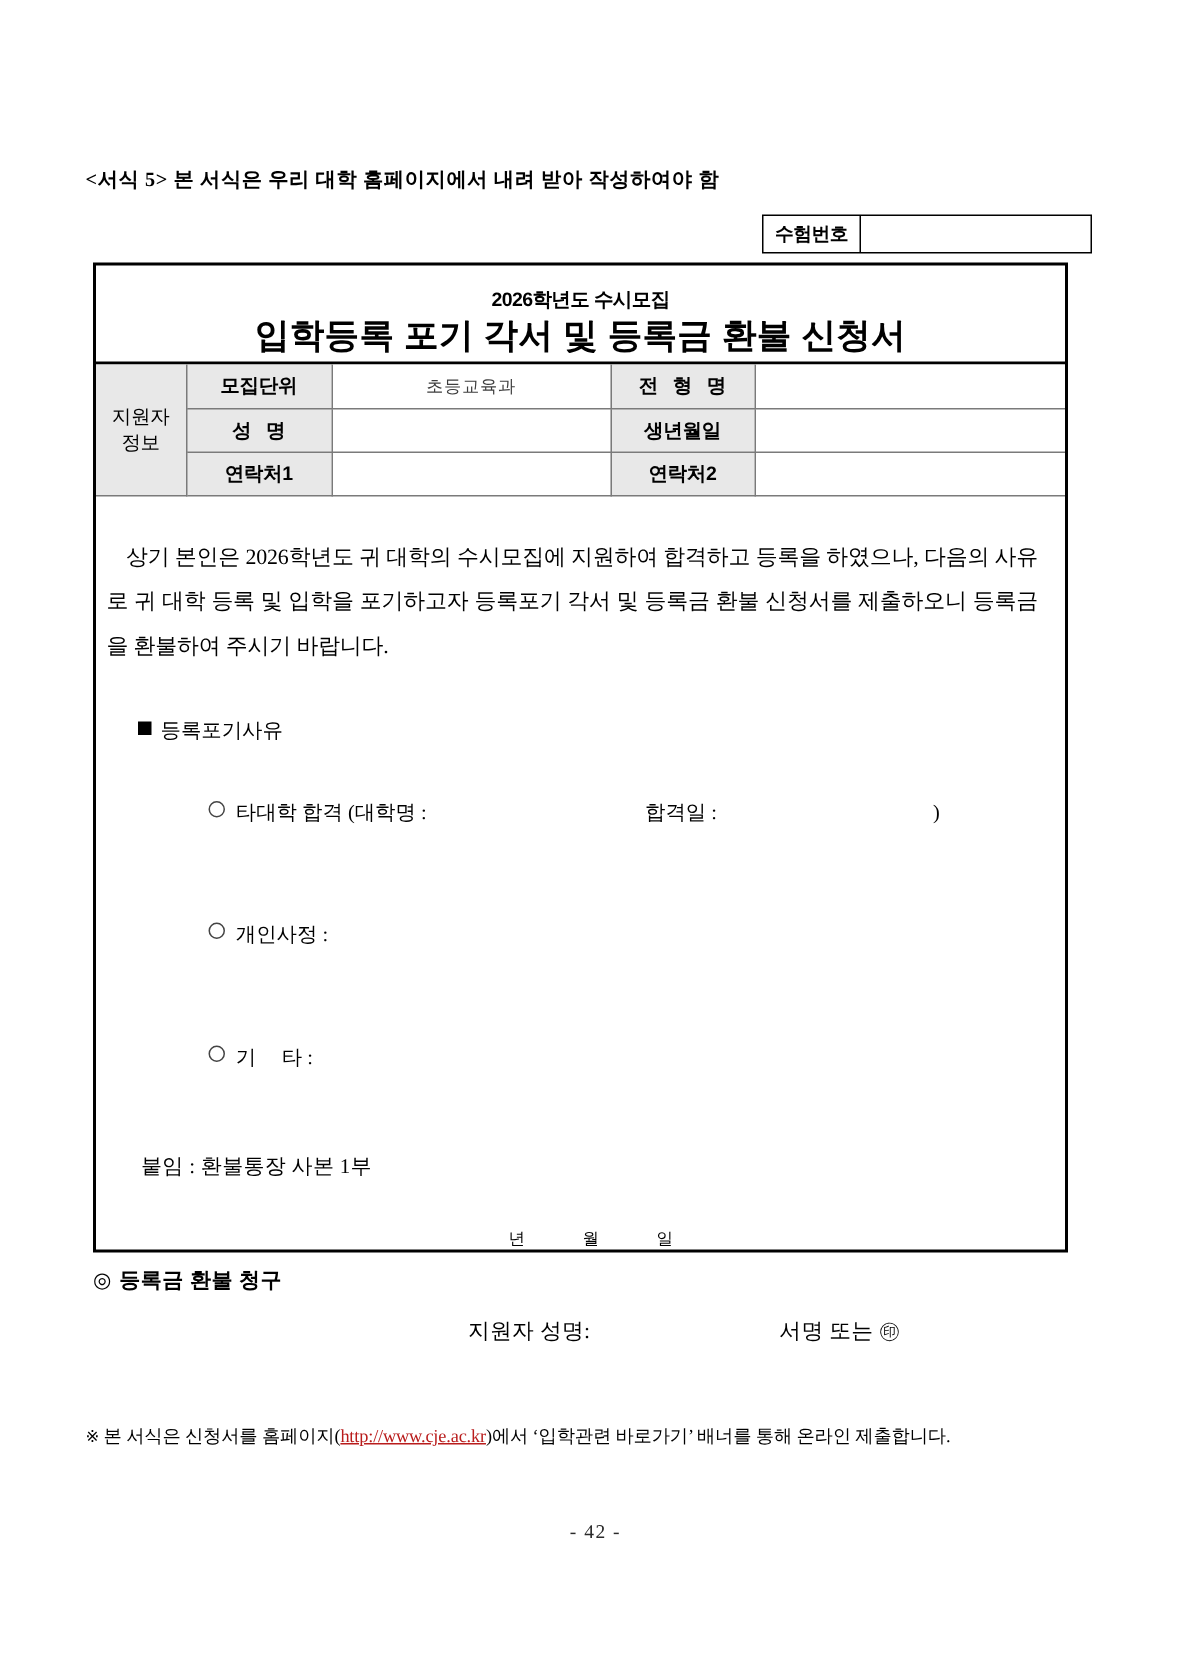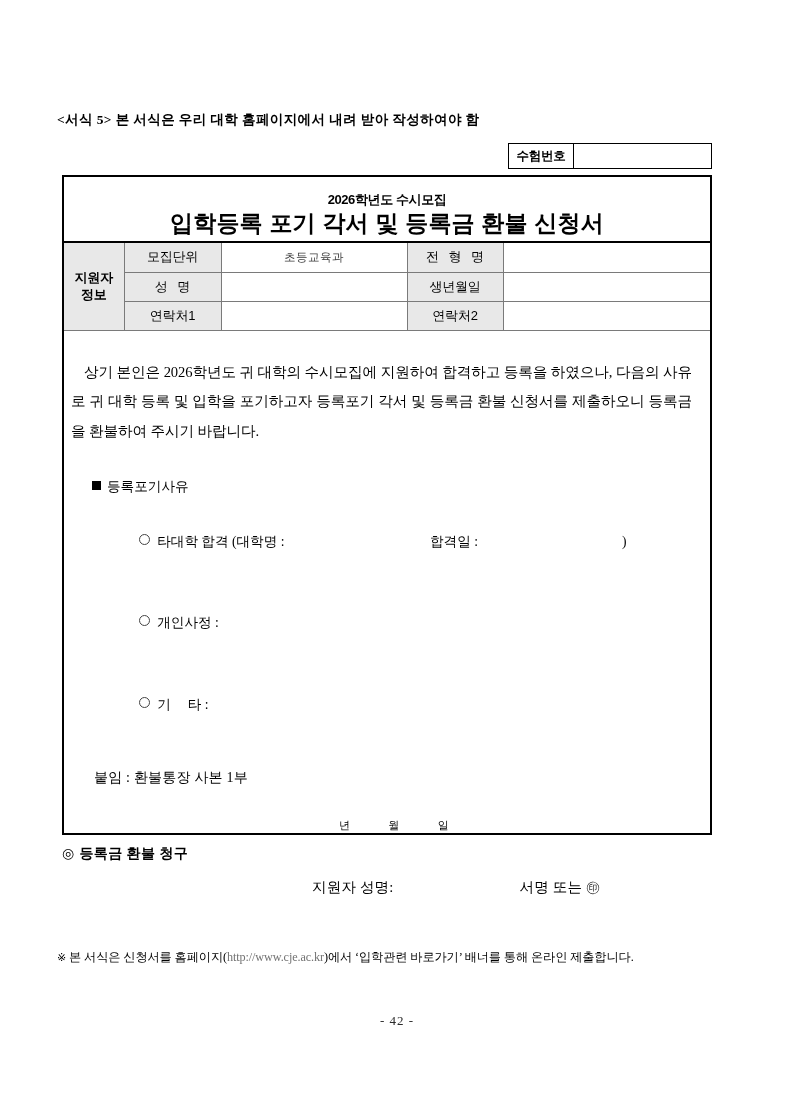--- a/index.html
+++ b/index.html
@@ -32,21 +32,21 @@
     font-weight: 700;
     letter-spacing: 0.4px;
     white-space: nowrap;
   }
 
   
   .exam-box {
     position: absolute;
     left: 508px;
     top: 143px;
-    width: 204px;
+    width: 220px;
     height: 26px;
     border: 1.6px solid #000;
     box-sizing: border-box;
     display: flex;
   }
   .exam-label {
     width: 65px;
     border-right: 1.6px solid #000;
     box-sizing: border-box;
     display: flex;
@@ -104,32 +104,32 @@
   .info-table td {
     border: 1px solid #7a7a7a;
     height: 29px;
     box-sizing: border-box;
     font-size: 13px;
     padding: 0 3px;
   }
   .info-table td.lbl {
     background: #e8e8e8;
     text-align: center;
-    font-weight: 400;
+    font-weight: 700;
     font-family: "Liberation Sans", sans-serif;
     letter-spacing: -0.2px;
   }
   .info-table td.lbl-wide {
     letter-spacing: 3px;
     text-indent: 3px;
   }
   .info-table td.rowhead {
     background: #e8e8e8;
     text-align: center;
-    font-weight: 700;
+    font-weight: 400;
     font-family: "Liberation Sans", sans-serif;
     font-size: 13px;
     line-height: 1.35;
     letter-spacing: -0.2px;
     border-left: none;
   }
   .info-table td.val {
     background: #ffffff;
     text-align: center;
     font-size: 11.5px;
@@ -266,21 +266,22 @@
   
   .foot-note {
     position: absolute;
     left: 57px;
     top: 949px;
     font-size: 12.2px;
     letter-spacing: -0.1px;
     white-space: nowrap;
   }
   .foot-note .url {
-    color: #737373;
+    color: #b91c1c;
+    text-decoration: underline;
   }
   .foot-note .mark {
     font-family: "DejaVu Sans", sans-serif;
     font-size: 11px;
   }
 
   .page-num {
     position: absolute;
     left: 0;
     top: 1013px;

